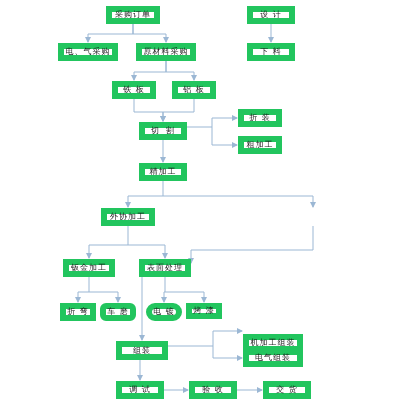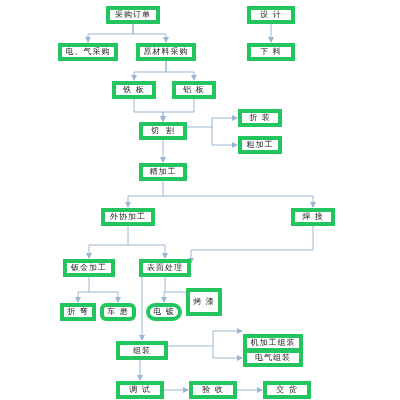--- a/index.html
+++ b/index.html
@@ -21,21 +21,21 @@
   #edges {
     position: absolute;
     left: 0;
     top: 0;
     width: 400px;
     height: 400px;
   }
   .node {
     position: absolute;
     box-sizing: border-box;
-    border: 4px solid #22c55e;
+    border: 6px solid #22c55e;
     background: #ffffff;
     color: #1a1a1a;
     font-size: 8px;
     line-height: 1;
     display: flex;
     align-items: center;
     justify-content: center;
     letter-spacing: 1px;
     white-space: nowrap;
   }
@@ -98,26 +98,25 @@
     <div class="node" style="left: 58px; top: 43px; width: 60px; height: 18px;">电、气采购</div>
     <div class="node" style="left: 136px; top: 43px; width: 60px; height: 18px;">原材料采购</div>
     <div class="node" style="left: 247px; top: 43px; width: 48px; height: 18px;">下 料</div>
     <div class="node" style="left: 112px; top: 81px; width: 44px; height: 18px;">铁 板</div>
     <div class="node" style="left: 172px; top: 81px; width: 44px; height: 18px;">铝 板</div>
     <div class="node" style="left: 139px; top: 122px; width: 48px; height: 18px; font-family: Liberation Mono, monospace;">切 割</div>
     <div class="node" style="left: 238px; top: 109px; width: 44px; height: 18px;">折 装</div>
     <div class="node" style="left: 238px; top: 136px; width: 44px; height: 18px;">粗加工</div>
     <div class="node" style="left: 139px; top: 163px; width: 48px; height: 18px;">精加工</div>
     <div class="node" style="left: 101px; top: 208px; width: 54px; height: 18px;">外协加工</div>
-    <div class="node" style="left: 291px; top: 208px; width: 44px; height: 18px;">焊 接</div>
     <div class="node" style="left: 63px; top: 259px; width: 52px; height: 18px;">钣金加工</div>
     <div class="node" style="left: 139px; top: 259px; width: 52px; height: 18px;">表面处理</div>
     <div class="node" style="left: 60px; top: 303px; width: 36px; height: 18px;">折 弯</div>
     <div class="node" style="left: 100px; top: 303px; width: 36px; height: 18px; border-radius: 6px;">车 磨</div>
     <div class="node" style="left: 146px; top: 303px; width: 36px; height: 18px; border-radius: 9px;">电 镀</div>
-    <div class="node" style="left: 186px; top: 288px; width: 36px; height: 28px; text-align: right;">烤 漆</div>
+    <div class="node" style="left: 186px; top: 303px; width: 36px; height: 16px; text-align: right;">烤 漆</div>
     <div class="node" style="left: 243px; top: 322px; width: 60px; height: 18px; margin-top: 12px;">机加工组装</div>
     <div class="node" style="left: 243px; top: 349px; width: 60px; height: 18px;">电气组装</div>
     <div class="node" style="left: 116px; top: 341px; width: 52px; height: 19px;">组装</div>
     <div class="node" style="left: 116px; top: 381px; width: 48px; height: 18px;">调 试</div>
     <div class="node" style="left: 189px; top: 381px; width: 48px; height: 18px;">验 收</div>
     <div class="node" style="left: 263px; top: 381px; width: 48px; height: 18px;">交 货</div>
   </div>
 
 </body></html>

